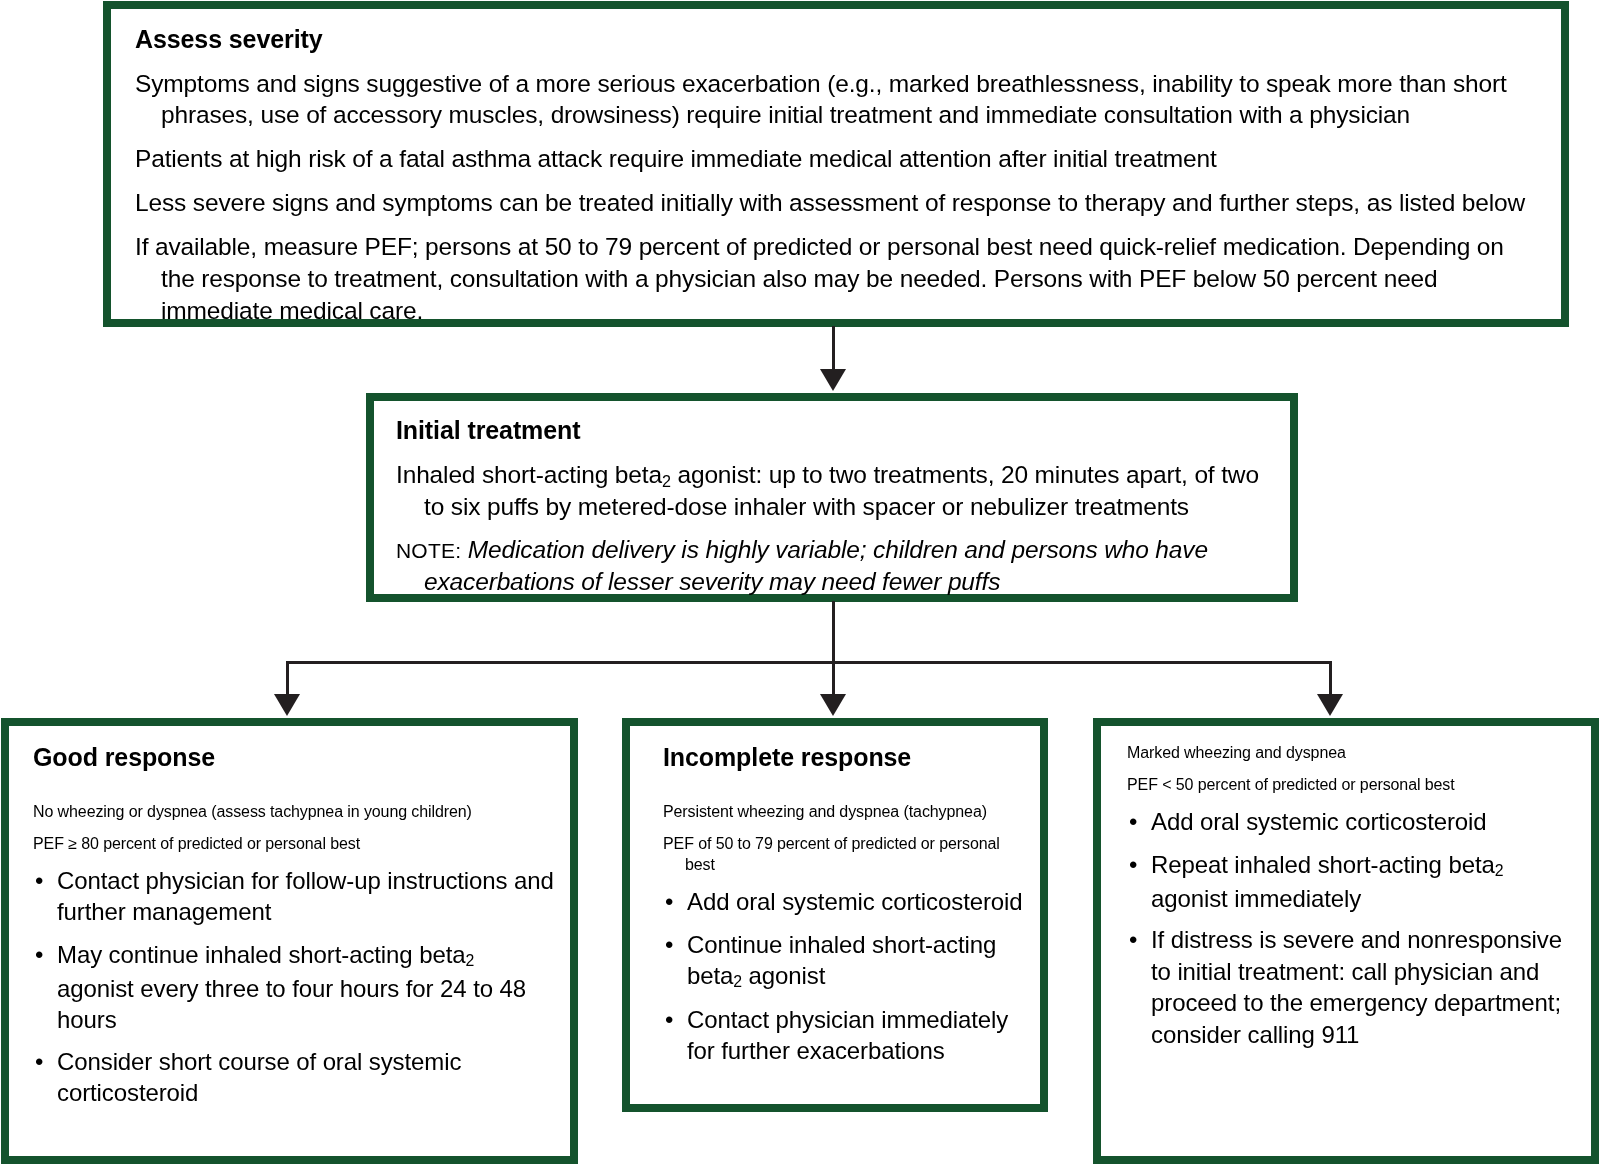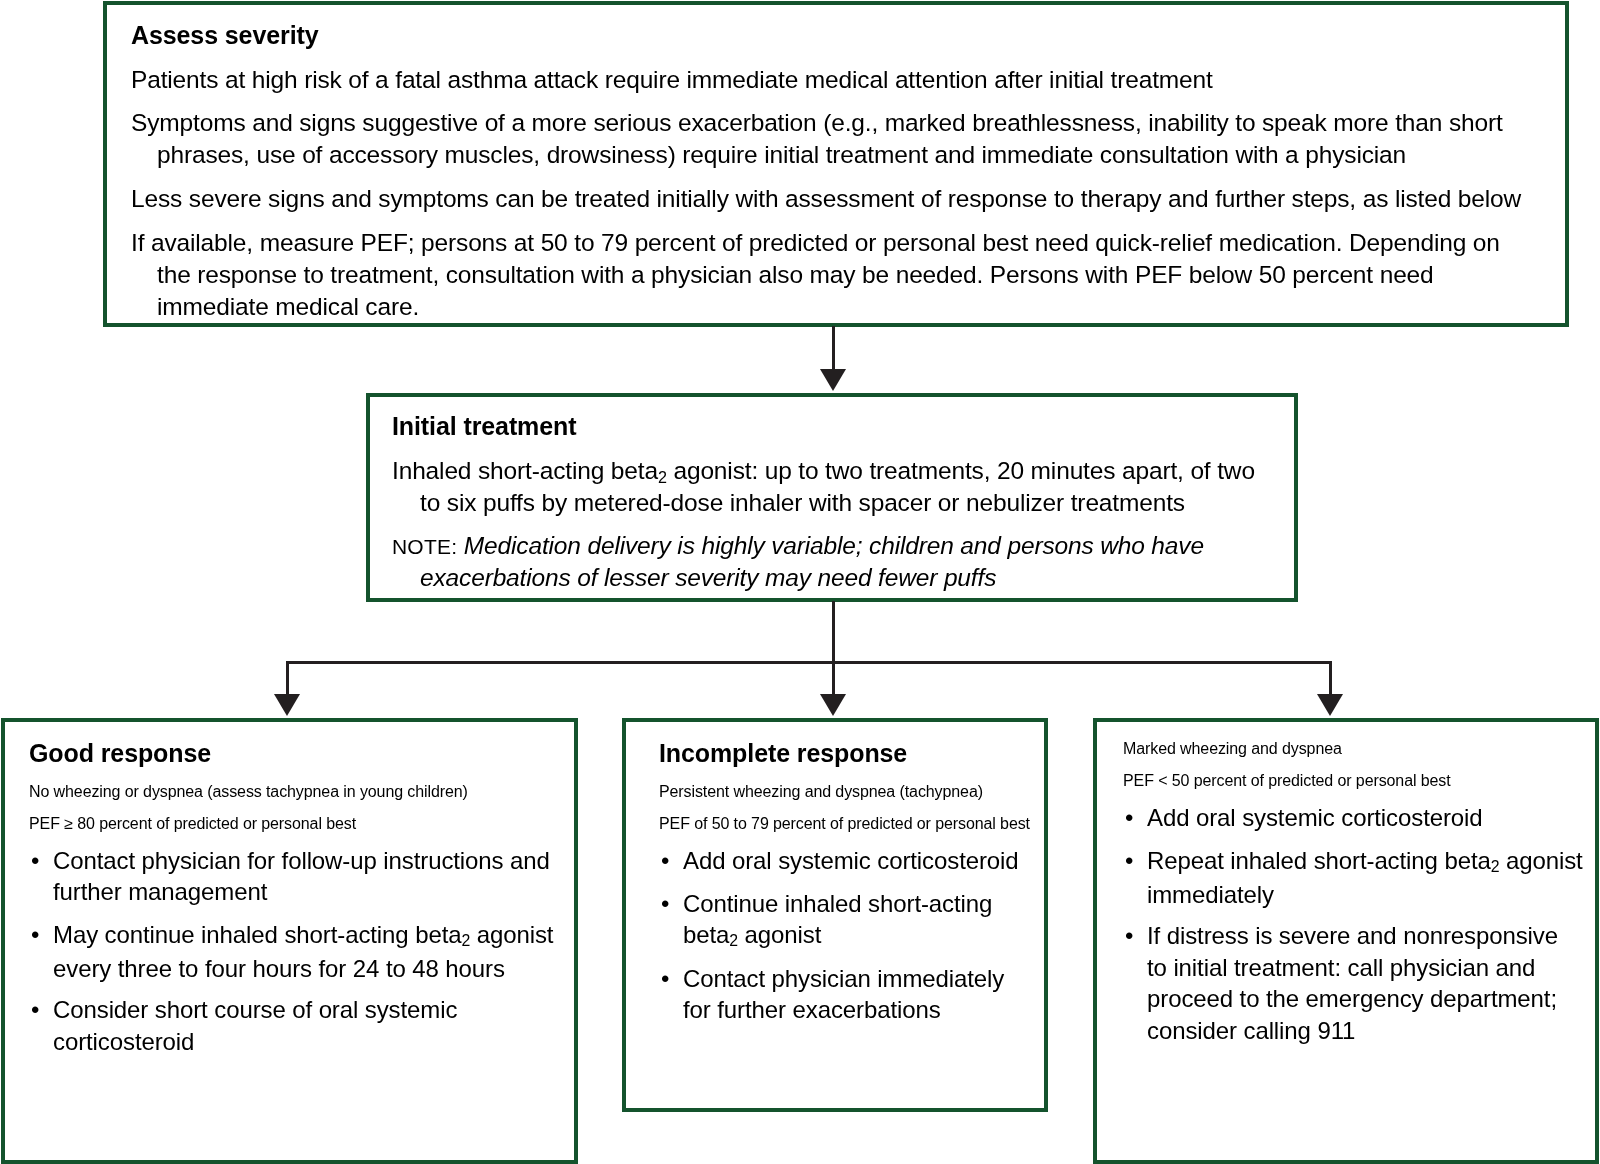--- a/index.html
+++ b/index.html
@@ -15,21 +15,21 @@
     background: #ffffff;
     font-family: "Liberation Sans", sans-serif;
     color: #000000;
     overflow: hidden;
   }
 
   
   .box {
     position: absolute;
     box-sizing: border-box;
-    border: 4px solid #14532d;
+    border: 8px solid #14532d;
     background: #ffffff;
   }
   .box-inner {
     padding: 14px 22px 16px 22px;
   }
 
   .box-title {
     font-weight: bold;
     font-size: 25px;
     line-height: 1.22;
@@ -99,21 +99,21 @@
     left: 1px;    top: 718px; width: 577px;  height: 446px;
   }
   #box-incomplete {
     left: 622px;  top: 718px; width: 426px;  height: 394px;
   }
   #box-poor {
     left: 1093px; top: 718px; width: 506px;  height: 446px;
   }
 
   
-  .resp-box .box-title { font-size: 25px; margin-bottom: 12px; }
+  .resp-box .box-title { font-size: 25px; margin-bottom: 28px; }
   .resp-box .para {
     font-size: 16px;
     line-height: 1.315;
     padding-left: 22px;
     text-indent: -22px;
     margin-bottom: 11px;
     letter-spacing: -0.1px;
   }
   .resp-box ul.bullets li {
     font-size: 24px;
@@ -155,22 +155,22 @@
   #head-right    { left: 1317px;top: 694px; }
 </style>
 </head>
 <body>
 
 <div id="page">
 
   <div class="box" id="box-assess">
     <div class="box-inner">
       <div class="box-title">Assess severity</div>
+      <p class="para">Symptoms and signs suggestive of a more serious exacerbation (e.g., marked breathlessness, inability to speak more than short phrases, use of accessory muscles, drowsiness) require initial treatment and immediate consultation with a physician</p>
       <p class="para">Patients at high risk of a fatal asthma attack require immediate medical attention after initial treatment</p>
-      <p class="para">Symptoms and signs suggestive of a more serious exacerbation (e.g., marked breathlessness, inability to speak more than short phrases, use of accessory muscles, drowsiness) require initial treatment and immediate consultation with a physician</p>
       <p class="para">Less severe signs and symptoms can be treated initially with assessment of response to therapy and further steps, as listed below</p>
       <p class="para">If available, measure PEF; persons at 50 to 79 percent of predicted or personal best need quick-relief medication. Depending on the response to treatment, consultation with a physician also may be needed. Persons with PEF below 50 percent need immediate medical care.</p>
     </div>
   </div>
 
   <div class="conn v-line" id="conn-a-line"></div>
   <div class="arrow-head" id="conn-a-head"></div>
 
   <div class="box" id="box-initial">
     <div class="box-inner">

